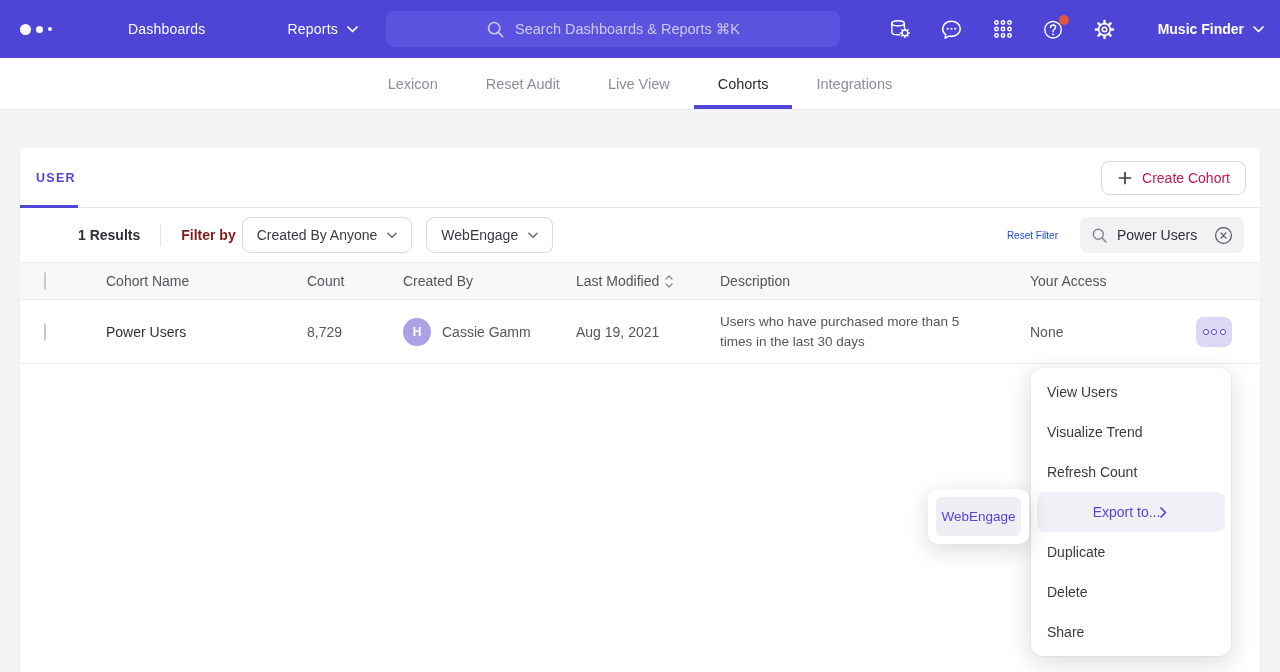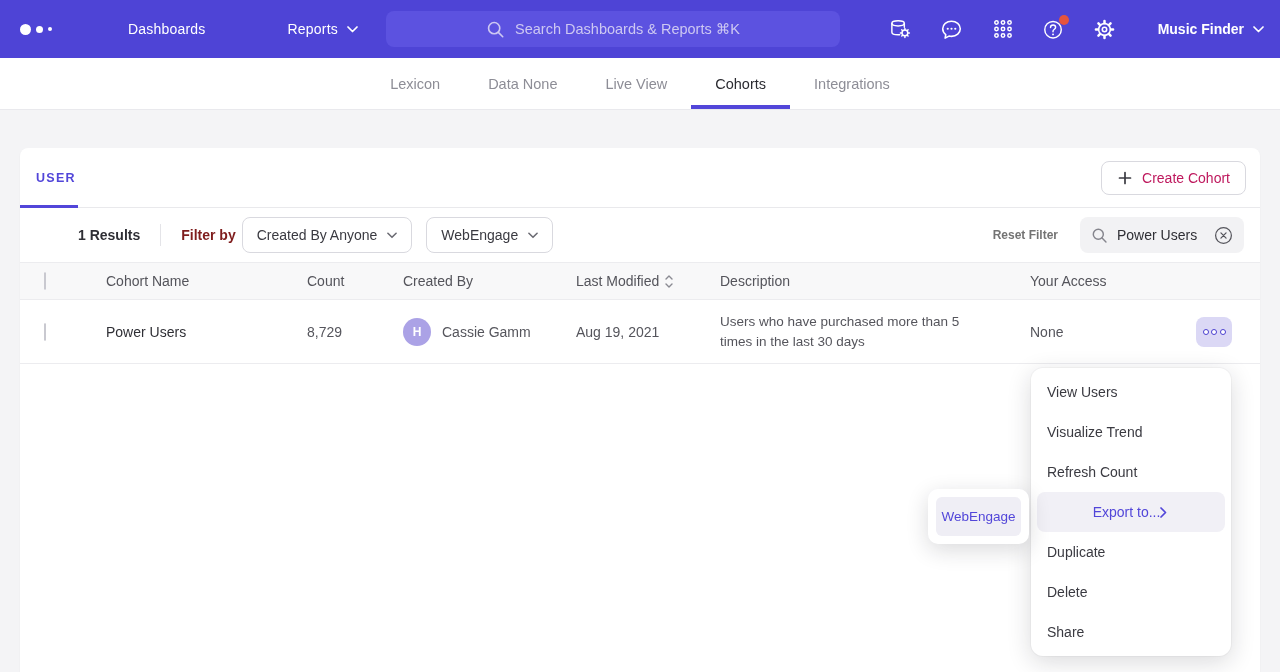--- a/index.html
+++ b/index.html
@@ -42,21 +42,21 @@
     color:#be185d; cursor:pointer; }
 
   
   .filterrow { height:54px; display:flex; align-items:center; padding:0 16px 0 58px; }
   .f-results { font-size:14px; font-weight:700; color:#2f2f35; }
   .f-div { width:1px; height:22px; background:#e4e4e8; margin:0 20px; }
   .f-label { font-size:14px; font-weight:700; color:#7f1d1d; margin-right:6px; }
   .dropdown { display:flex; align-items:center; gap:10px; height:36px; border:1px solid #d9d9df; border-radius:8px;
     padding:0 14px; font-size:14px; font-weight:500; color:#3a3a41; cursor:pointer; margin-right:14px; }
   .f-spacer { flex:1; }
-  .reset { font-size:12px; color:#737373; cursor:pointer; margin-right:22px;font-weight:bold; }
+  .reset { font-size:10px; color:#1d4ed8; cursor:pointer; margin-right:22px; }
   .f-search { display:flex; align-items:center; gap:9px; width:164px; height:36px; background:#f2f2f4; border-radius:8px; padding:0 11px; }
   .f-search input { flex:1; min-width:0; border:none; background:transparent; outline:none; font-size:14px; color:#2f2f35;
     font-family:"Liberation Sans", sans-serif; }
 
   
   .trow { display:grid; grid-template-columns:62px 201px 96px 173px 144px 310px 110px 1fr; align-items:center; padding-left:24px; }
   .thead { height:38px; background:#f8f8f9; border-top:1px solid #ececef; border-bottom:1px solid #ececef;
     font-size:14px; color:#54545b; font-weight:500; }
   .tbody-row { height:64px; border-bottom:1px solid #ececef; font-size:14px; color:#55555c; }
   .checkbox { width:18px; height:18px; border:1.5px solid #c9c9d0; border-radius:4px; background:#fff; cursor:pointer; }
@@ -178,21 +178,21 @@
       </span>
     </div>
   </div>
 </header>
 
 <nav class="subnav">
   <div class="subtab">
       <span>Lexicon</span>
     </div>
   <div class="subtab">
-      <span>Data None</span>
+      <span>Reset Audit</span>
     </div>
   <div class="subtab">
       <span>Live View</span>
     </div>
   <div class="subtab active">
       <span>Cohorts</span>
     </div>
   <div class="subtab">
       <span>Integrations</span>
     </div>

